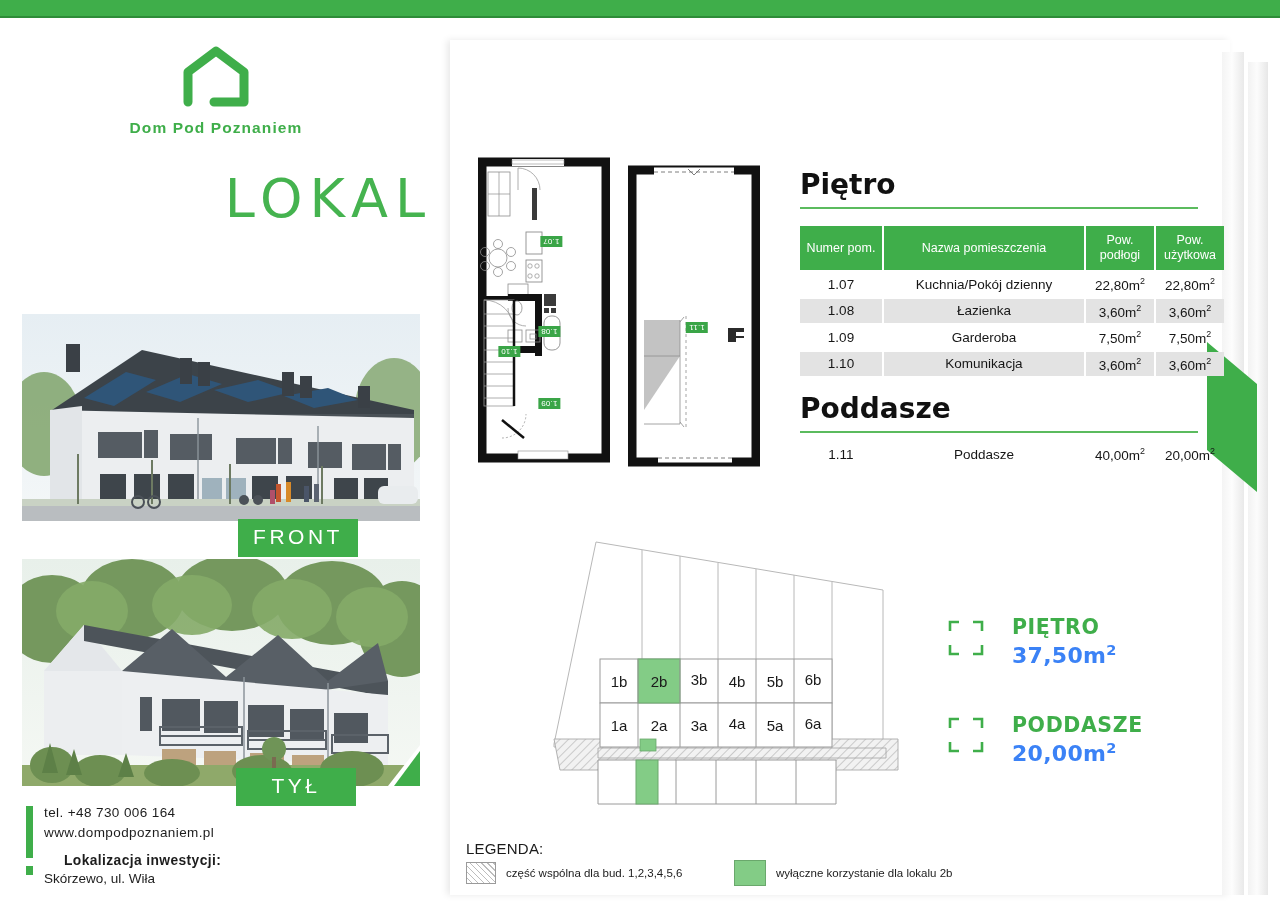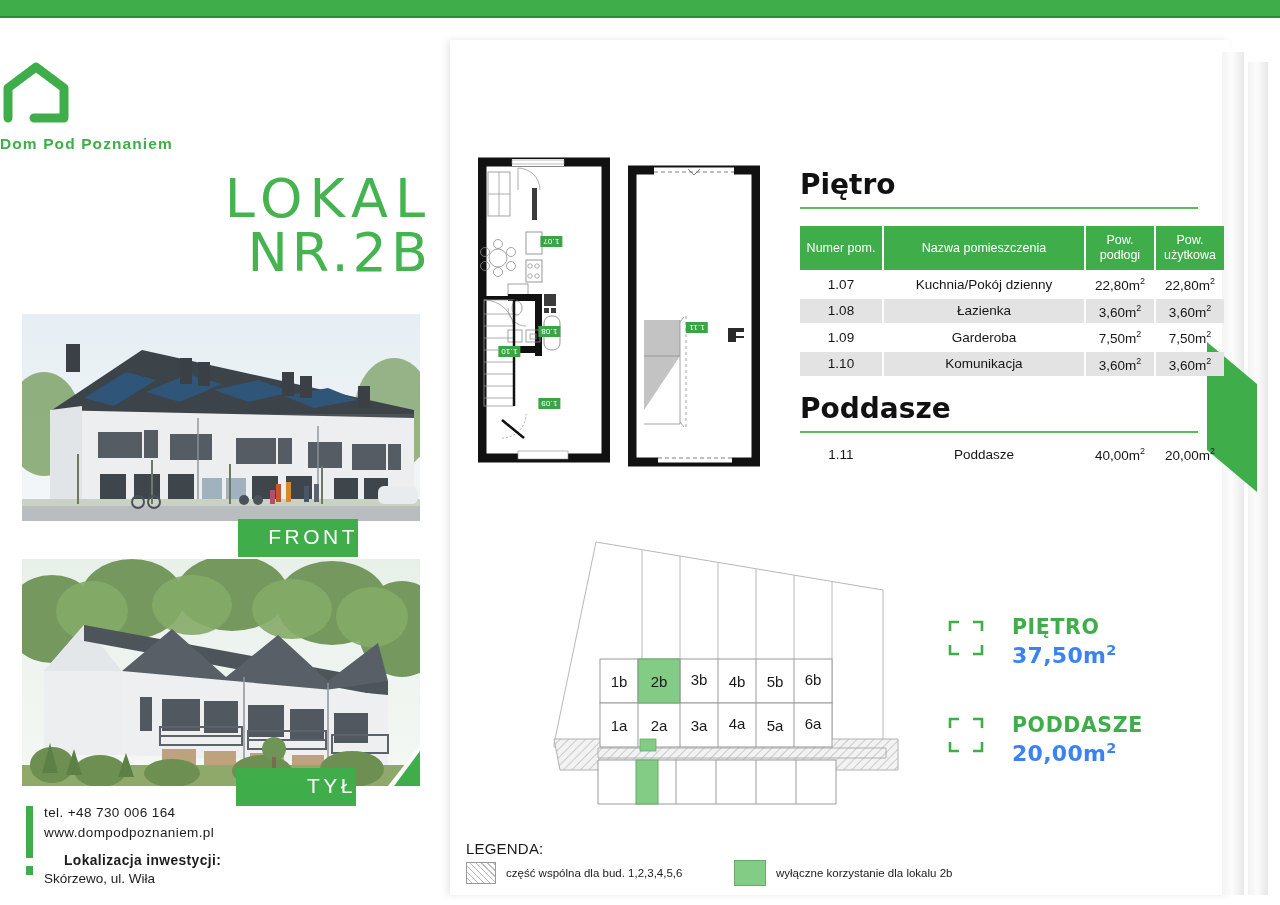--- a/index.html
+++ b/index.html
@@ -17,21 +17,21 @@
     background: #3fae4a;
   }
   .top-band-line {
     position: absolute; left: 0; top: 16px; width: 1280px; height: 2px;
     background: #2e8c38;
   }
 
   
   .left-panel { position: absolute; left: 0; top: 18px; width: 432px; height: 887px; background:#fff; overflow:hidden; }
 
-  .logo-wrap { position: absolute; left: 0; top: 44px; width: 432px; }
+  .logo-wrap { position: absolute; left: 0; top: 28px; width: 432px; text-align: center; }
   .logo-mark { width: 72px; height: 62px; display: inline-block; }
   .logo-text {
     margin-top: 7px; font-size: 15.5px; font-weight: 700; letter-spacing: 1.1px;
     color: #3fae4a; font-family: "Liberation Sans", sans-serif;
   }
 
   .lokal-title {
     position: absolute; left: 0; top: 155px; width: 432px; text-align: right;
     color: #45b34f; font-weight: 400; line-height: 0.97;
     font-family: "DejaVu Sans", sans-serif;
@@ -39,21 +39,21 @@
   .lokal-title .l1 { display:block; font-size: 54px; letter-spacing: 7px; }
   .lokal-title .l2 { display:block; font-size: 54px; letter-spacing: 4px; margin-top: 2px; }
 
   
   .render { position: absolute; overflow: hidden; background: #cfd6da; }
   .render-front { left: 22px; top: 296px; width: 398px; height: 207px; }
   .render-back  { left: 22px; top: 541px; width: 398px; height: 227px; }
 
   .caption {
     position: absolute; background: #3fae4a; color: #fff;
-    font-size: 21px; letter-spacing: 3.5px; text-align: right;
+    font-size: 21px; letter-spacing: 3.5px; text-align: center;
     padding: 6px 0 8px 0; font-family: "Liberation Sans", sans-serif;
   }
   .cap-front { left: 238px; top: 501px; width: 120px; }
   .cap-tyl   { left: 236px; top: 750px; width: 120px; }
   .blob-clip { position:absolute; left:300px; top:700px; width:180px; height:205px; overflow:hidden; }
 
   
   .contact { position: absolute; left: 44px; top: 803px; width: 300px; z-index: 6; }
   .contact .line { font-size: 13.5px; color: #1d1d1d; letter-spacing: 0.4px; line-height: 1.45; }
   .contact .bold { font-weight: 700; font-size: 13.8px; margin-top: 9px; padding-left: 20px; }
@@ -136,21 +136,20 @@
 
     <div class="logo-wrap">
       <svg class="logo-mark" viewBox="0 0 72 62">
         <path d="M8 56 V26 L36 5 L64 26 V56 H34" fill="none" stroke="#3fae4a" stroke-width="9" stroke-linecap="round" stroke-linejoin="round"></path>
       </svg>
       <div class="logo-text">Dom Pod Poznaniem</div>
     </div>
 
     <div class="lokal-title">
       <span class="l1">LOKAL</span>
-      <span class="l2">NR.2B</span>
     </div>
 
     <div class="render render-front">
       <svg viewBox="0 0 398 207" width="398" height="207">
         <defs>
           <linearGradient id="sky1" x1="0" y1="0" x2="0" y2="1">
             <stop offset="0" stop-color="#e6eef3"></stop>
               <stop offset="1" stop-color="#f4f7f8"></stop>
           </linearGradient>
         </defs>

